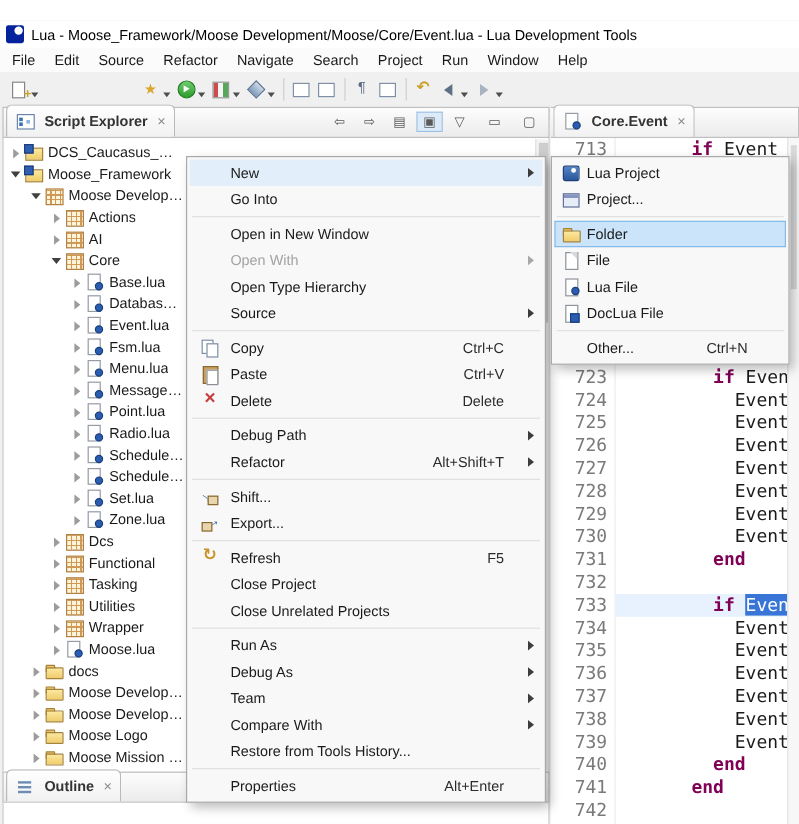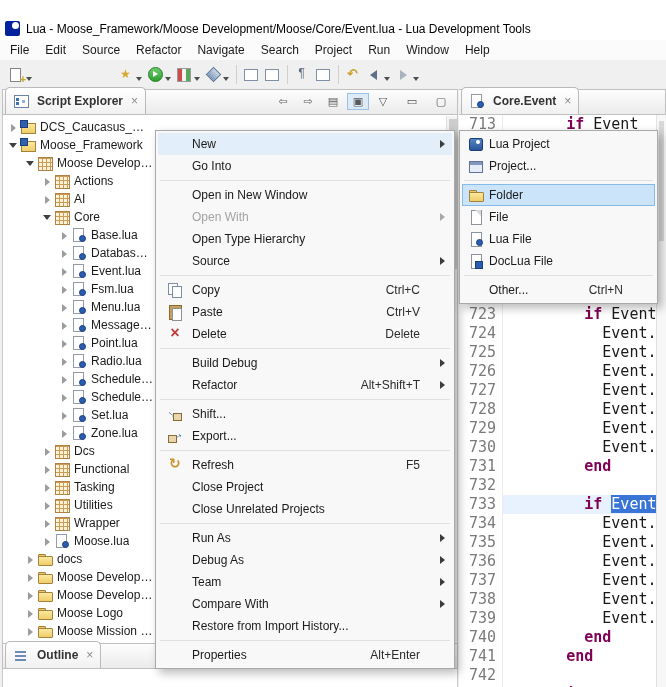--- a/index.html
+++ b/index.html
@@ -63,21 +63,21 @@
   .ti-outline-i::before{content:"";position:absolute;left:2px;top:4px;width:11px;height:2px;background:#6c8cb5;box-shadow:0 4px 0 #6c8cb5,0 8px 0 #6c8cb5}
   .tlabel{white-space:nowrap;overflow:hidden;text-overflow:ellipsis}
   .lw0{max-width:114px}.lw1{max-width:97px}.lw2{max-width:80px}.lw3{max-width:63px}
   .tree-scroll{position:absolute;left:446px;top:99px;width:11px;height:526px;background:#f3f3f3;border-left:1px solid #e0e0e0;box-sizing:border-box}
   .tree-thumb{position:absolute;left:2px;top:3px;width:8px;height:150px;background:#cdcdcd}
   .outline-body{position:absolute;left:2px;top:652px;width:456px;bottom:0;background:#fff;border-left:1px solid #c9c9c9;border-right:1px solid #c9c9c9;box-sizing:border-box}
 
   
   .editor-body{position:absolute;left:459px;top:98px;right:0;bottom:0;background:#fff;overflow:hidden;font-family:"DejaVu Sans Mono","Liberation Mono",monospace;font-size:15px}
   .erow{display:flex;height:19px;line-height:19px;white-space:pre}
-  .enum{flex:none;width:37px;padding-right:6px;text-align:right;color:#7a7a7a;background:#fff;border-right:1px solid #ececec}
+  .enum{flex:none;width:37px;padding-left:10px;padding-right:6px;text-align:right;color:#7a7a7a;background:#fff;border-right:1px solid #ececec}
   .ecode{padding-left:9px}
   .erow.cur .ecode{background:var(--curline);flex:1}
   .kw{color:var(--kw);font-weight:bold}
   .selx{background:var(--sel);color:#fff}
   .eruler{position:absolute;right:0;top:98px;bottom:0;width:9px;background:#f7f7f7;border-left:1px solid #e2e2e2}
   .eruler::after{content:"";position:absolute;left:2px;top:6px;width:5px;height:120px;background:#d8d8d8}
 
   
   .menu{position:absolute;background:#f8f8f8;border:1px solid #a9a9a9;box-shadow:4px 4px 9px rgba(0,0,0,.28);padding:2px;box-sizing:border-box;z-index:40}
   .submenu{z-index:50}
@@ -460,21 +460,21 @@
         <span class="mic-box">
           <i class="mic mic-delete"></i>
         </span>
         <span class="mlabel">Delete</span>
         <span class="msc">Delete</span>
         <span class="marr-box"></span>
       </div>
       <div class="msep"></div>
       <div class="mrow">
         <span class="mic-box"></span>
-        <span class="mlabel">Build Debug</span>
+        <span class="mlabel">Debug Path</span>
         <span class="marr-box has"></span>
       </div>
       <div class="mrow">
         <span class="mic-box"></span>
         <span class="mlabel">Refactor</span>
         <span class="msc">Alt+Shift+T</span>
         <span class="marr-box has"></span>
       </div>
       <div class="msep"></div>
       <div class="mrow">
@@ -526,21 +526,21 @@
         <span class="mlabel">Team</span>
         <span class="marr-box has"></span>
       </div>
       <div class="mrow">
         <span class="mic-box"></span>
         <span class="mlabel">Compare With</span>
         <span class="marr-box has"></span>
       </div>
       <div class="mrow">
         <span class="mic-box"></span>
-        <span class="mlabel">Restore from Import History...</span>
+        <span class="mlabel">Restore from Tools History...</span>
         <span class="marr-box"></span>
       </div>
       <div class="msep"></div>
       <div class="mrow">
         <span class="mic-box"></span>
         <span class="mlabel">Properties</span>
         <span class="msc">Alt+Enter</span>
         <span class="marr-box"></span>
       </div>
     </div>

